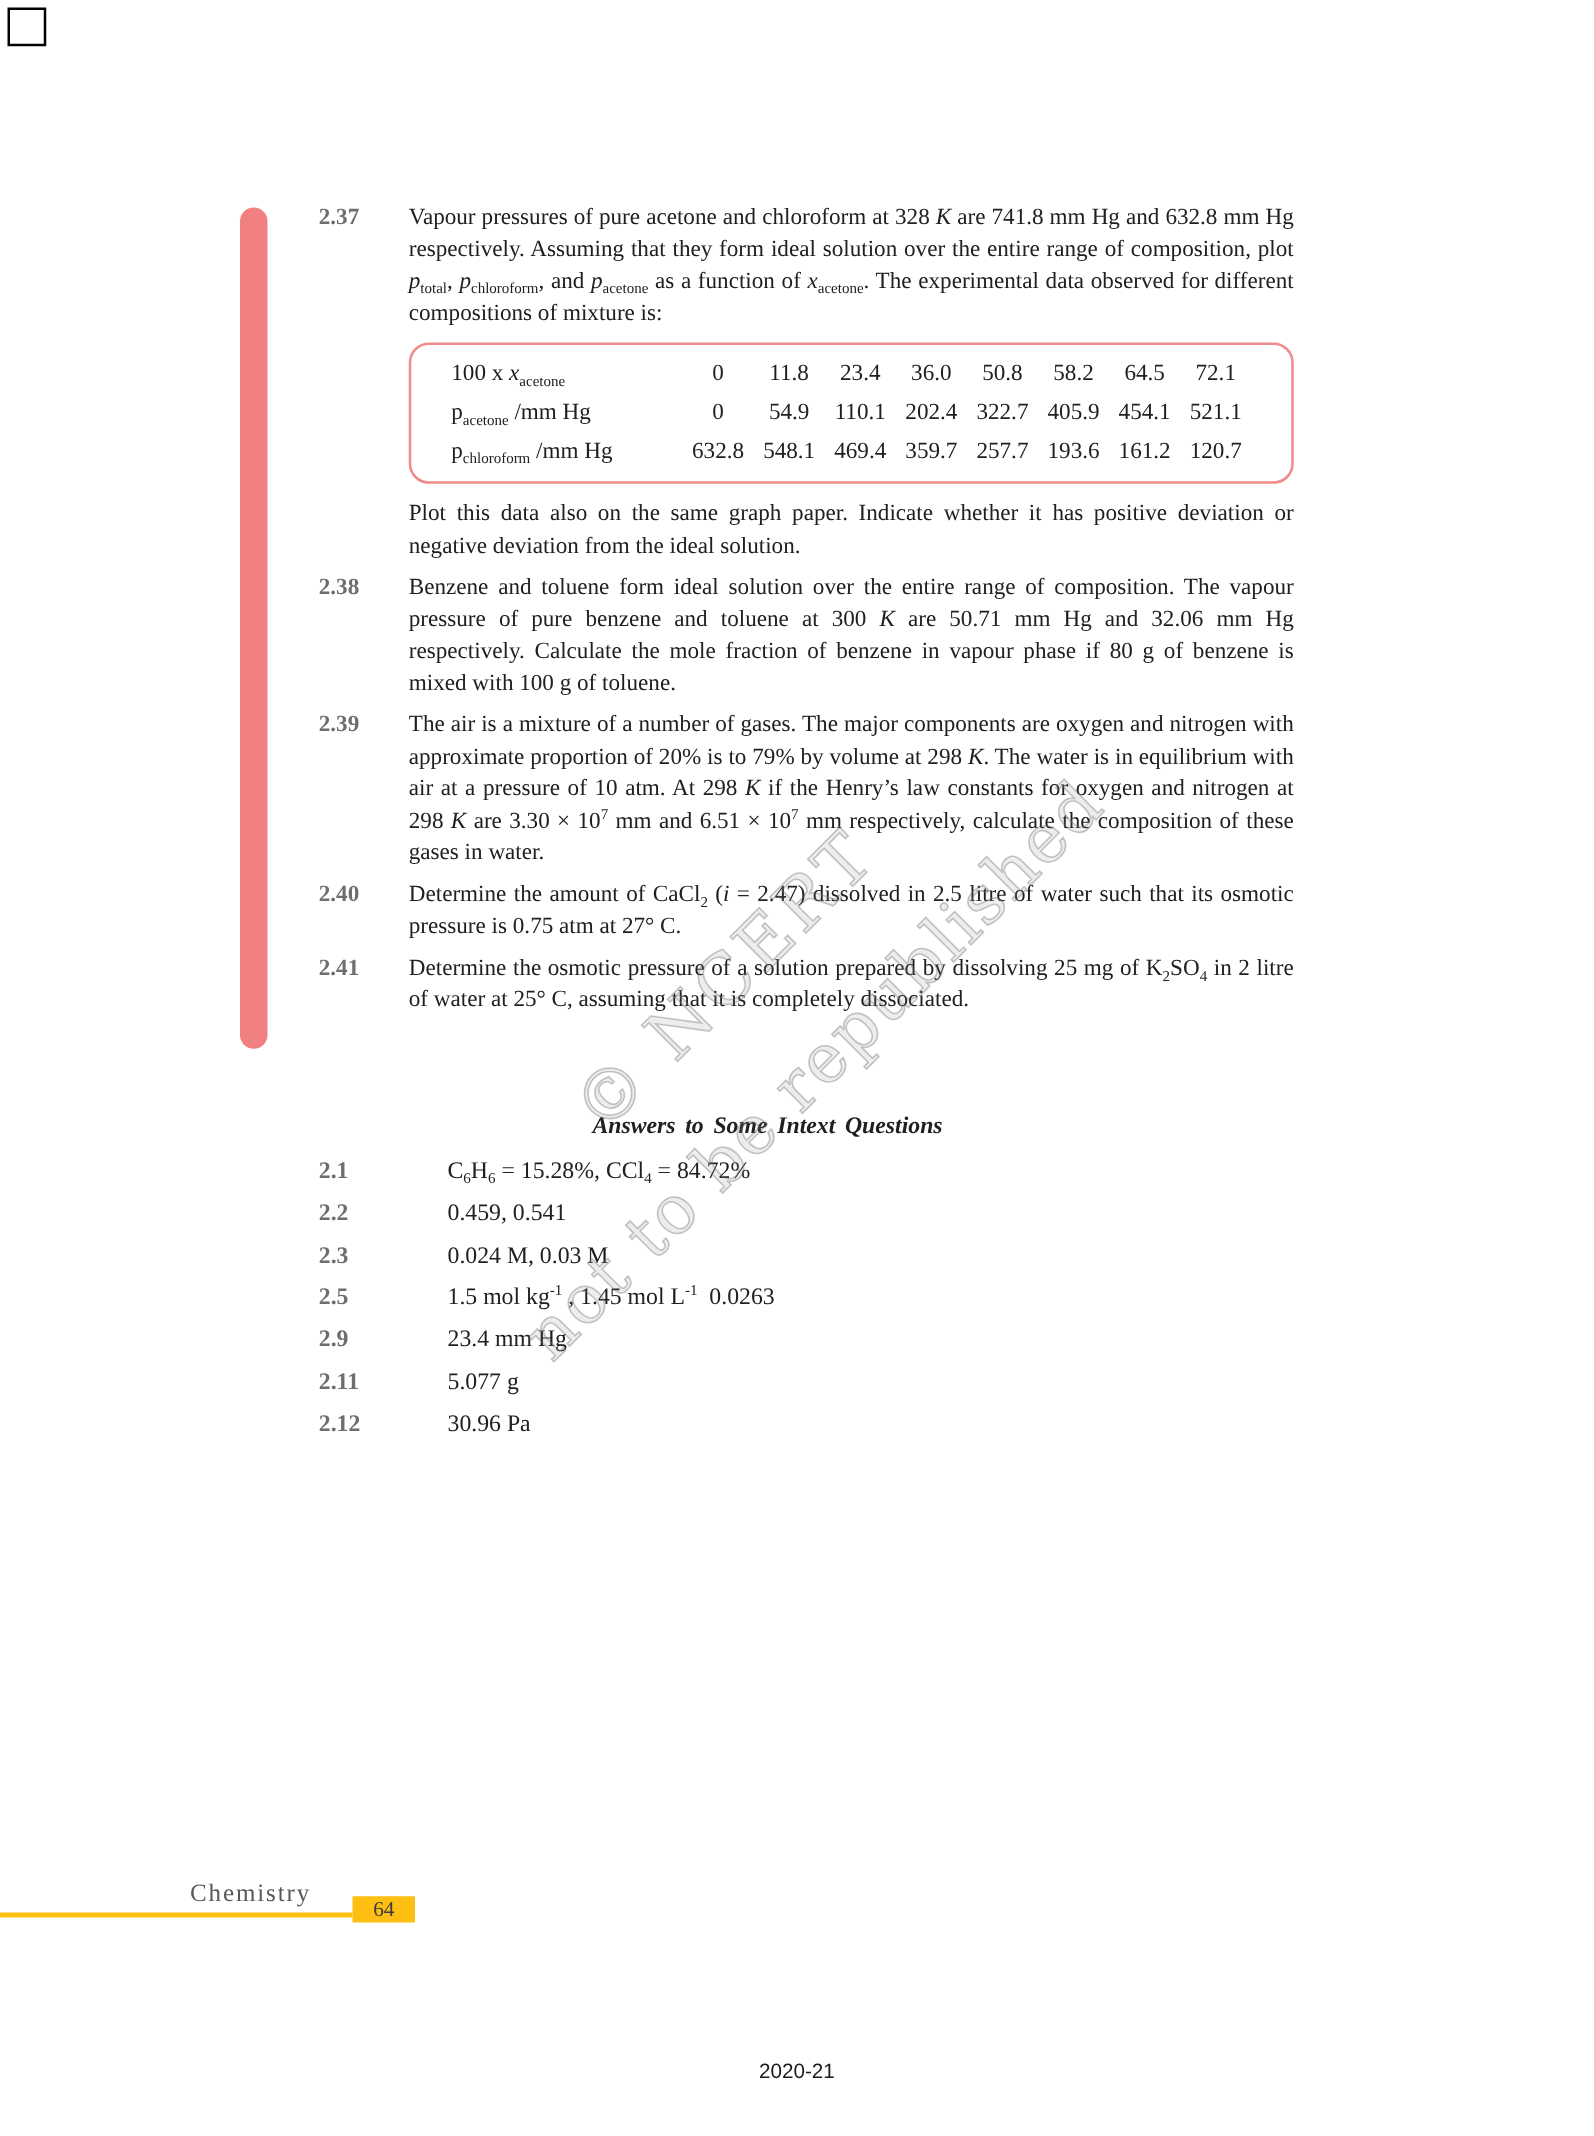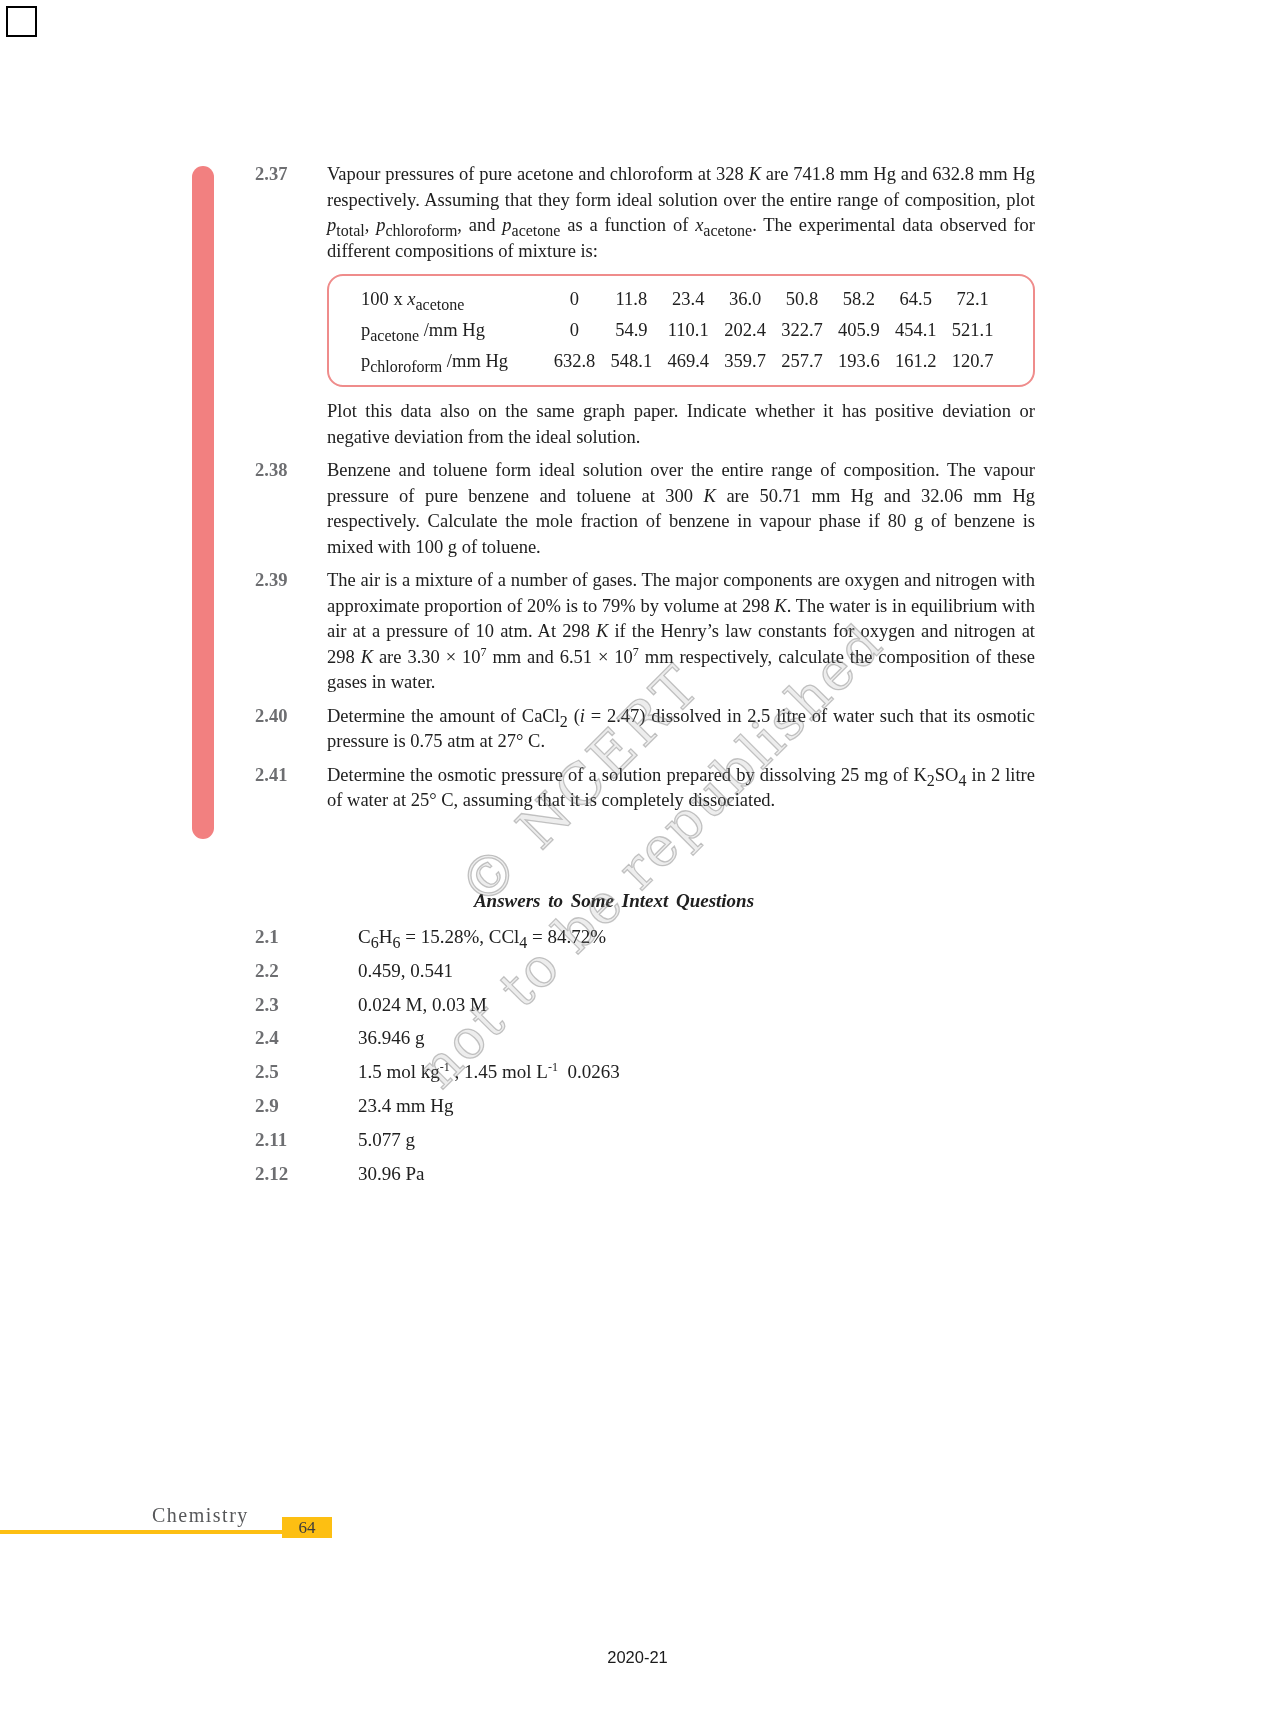--- a/index.html
+++ b/index.html
@@ -15,21 +15,21 @@
   .problem  { display:flex; margin-bottom:8px;justify-content:flex-end; }
   .pnum { flex:0 0 72px; font-weight:700; color:var(--number-gray,#6d6e71); font-size:18.5px; line-height:25.5px; }
   .pbody { flex:1; font-size:18.5px; line-height:25.5px; text-align:justify; }
   .ptext { text-align:justify; }
 
   .ptable { border:2px solid var(--table-border,#ef8c8b); border-radius:16px; margin:10px 0 12px 0; padding:8px 32px; }
   .trow { display:flex; line-height:31px; font-size:18.5px; }
   .tlabel { flex:0 0 185px; text-align:left; }
   .tval { flex:1; text-align:center; }
 
-  sub { font-size:16px; line-height:0; }
+  sub { font-size:12px; line-height:0; }
   sup { font-size:12px; line-height:0; }
   i { font-style:italic; }
 
   .answers { position:absolute; left:255px; top:890px; width:780px; }
   .answers-heading { font-weight:700; font-size:19px; text-align:center; word-spacing:3px;
                      padding-right:62px; margin-bottom:8px;font-style:italic; }
   .answer { display:flex; font-size:19px; line-height:33.8px; }
   .anum { flex:0 0 62px; font-weight:700; color:var(--number-gray,#6d6e71); }
   .abody { flex:1;margin-left:41px; }
 
@@ -133,24 +133,20 @@
       </div>
       <div class="answer">
         <div class="anum">2.2</div>
         <div class="abody">0.459, 0.541</div>
       </div>
       <div class="answer">
         <div class="anum">2.3</div>
         <div class="abody">0.024 M, 0.03 M</div>
       </div>
       <div class="answer">
-        <div class="anum">2.4</div>
-        <div class="abody">36.946 g</div>
-      </div>
-      <div class="answer">
         <div class="anum">2.5</div>
         <div class="abody">1.5 mol kg<sup>-1</sup> , 1.45 mol L<sup>-1</sup> &nbsp;0.0263</div>
       </div>
       <div class="answer">
         <div class="anum">2.9</div>
         <div class="abody">23.4 mm Hg</div>
       </div>
       <div class="answer">
         <div class="anum">2.11</div>
         <div class="abody">5.077 g</div>

